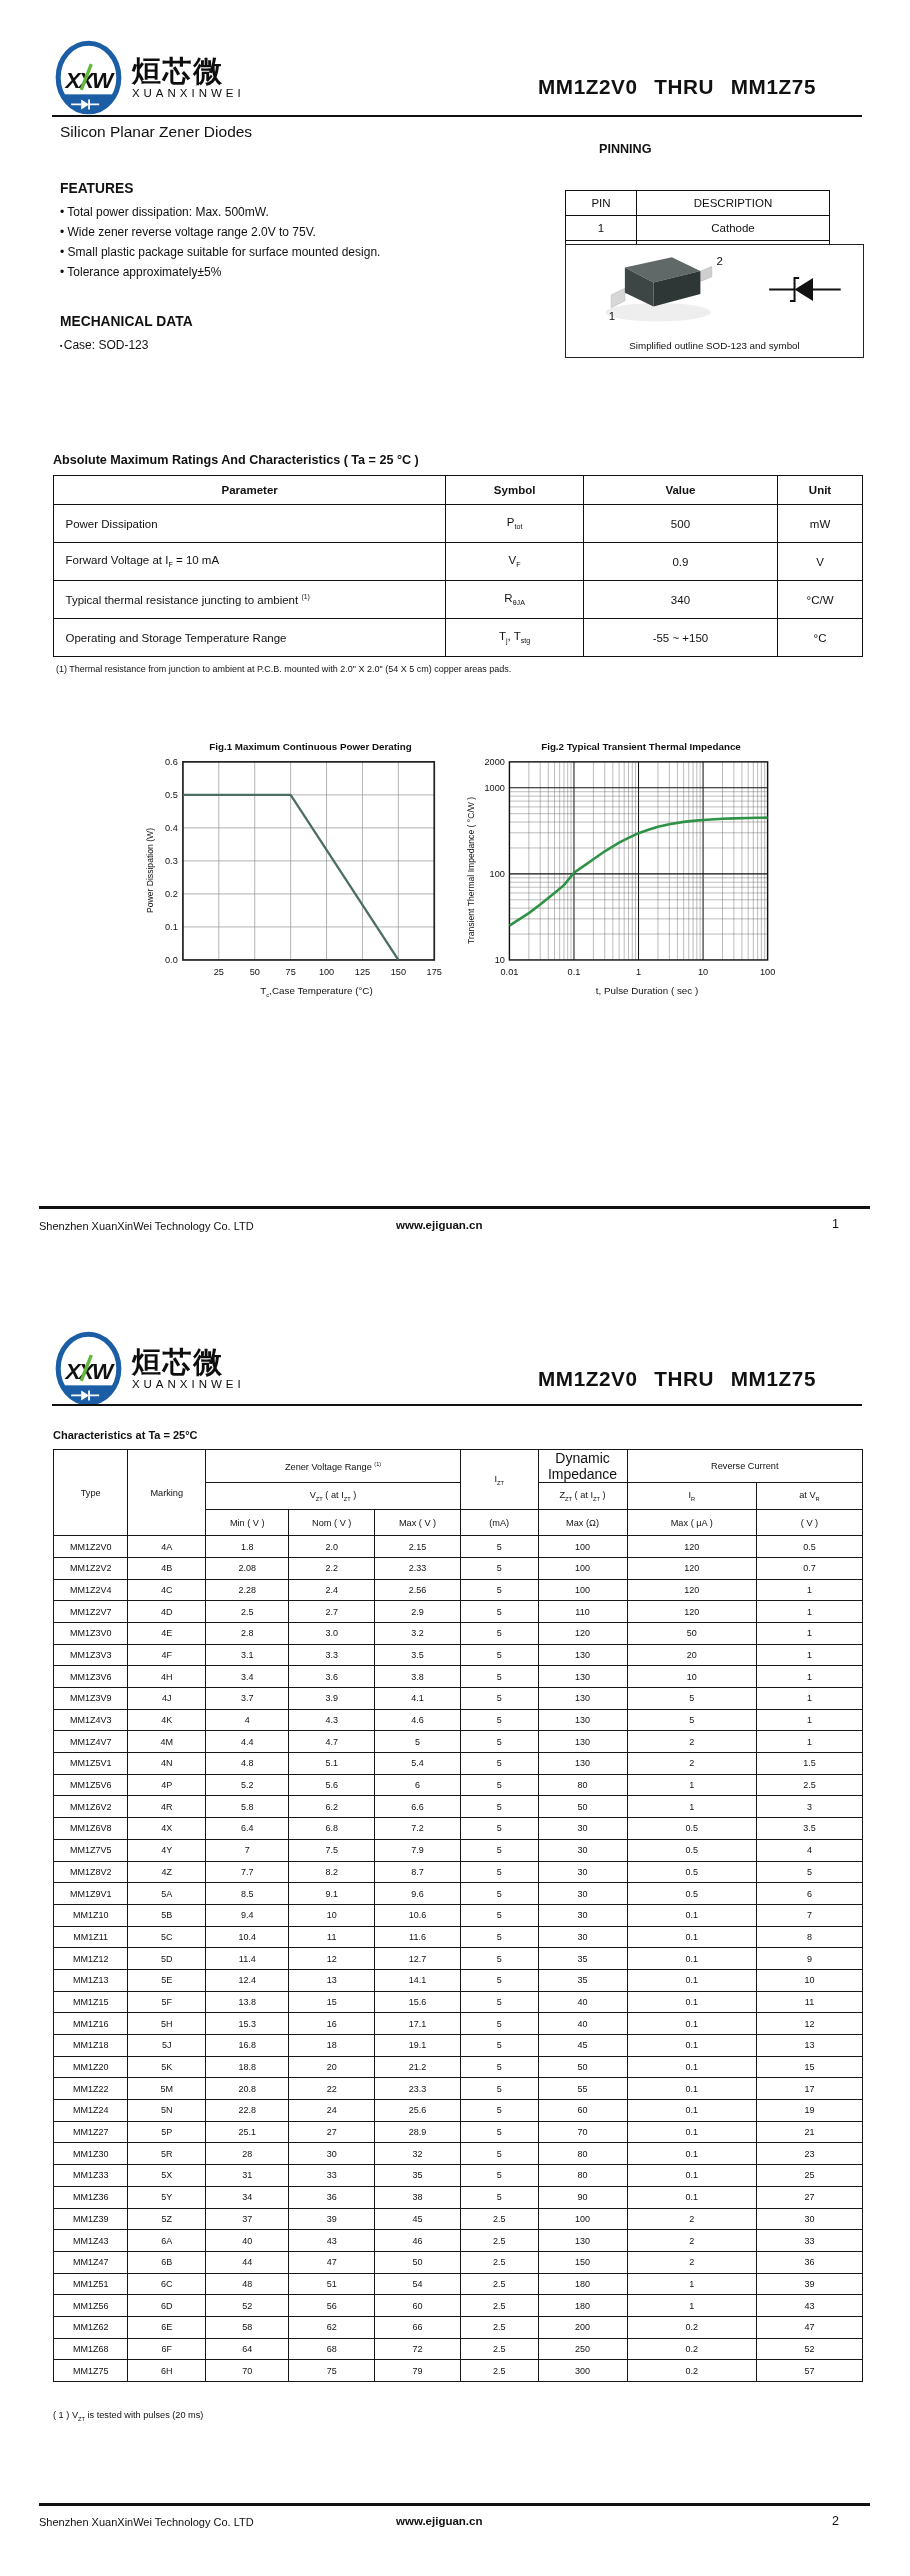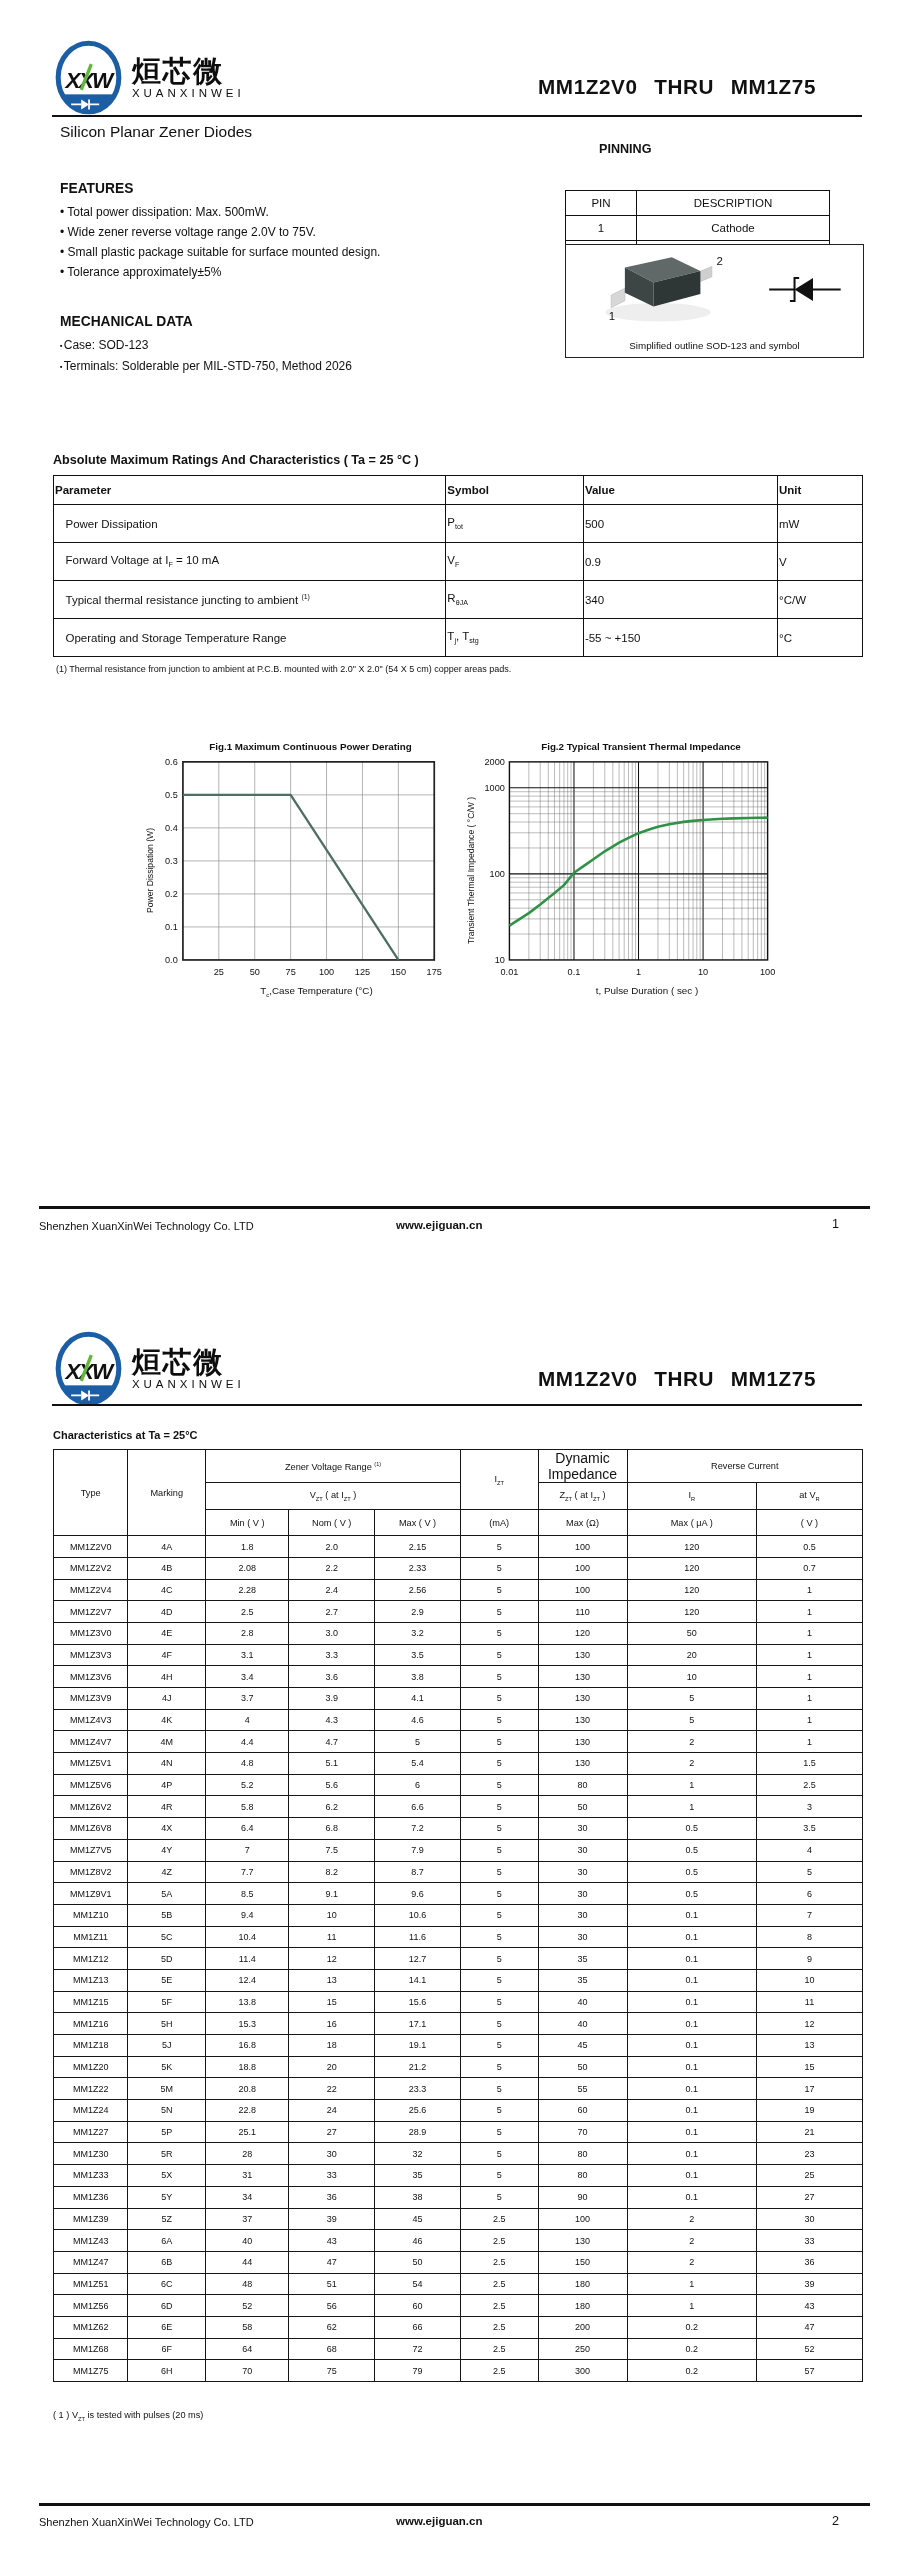--- a/index.html
+++ b/index.html
@@ -30,21 +30,21 @@
   table.pin th,table.pin td{border:1.1px solid #111;height:22px;font-size:11.5px;font-weight:normal;text-align:center;}
   table.pin th:first-child{width:68px;}
 
   
   .pkgbox{border:1.1px solid #222;position:relative;background:#fff;}
   .pkg-caption{position:absolute;left:0;right:0;bottom:5.7px;text-align:center;font-size:9.8px;}
 
   
   .absmax-head{font-size:12.6px;font-weight:bold;}
   table.absmax{border-collapse:collapse;width:100%;border:1.7px solid #111;table-layout:fixed;}
-  table.absmax th,table.absmax td{border:1.1px solid #111;font-size:11.5px;text-align:left;}
+  table.absmax th,table.absmax td{border:1.1px solid #111;font-size:11.5px;text-align:center;}
   table.absmax th{height:26px;font-weight:600;}
   table.absmax td{height:35px;font-weight:normal;}
   table.absmax td:first-child{text-align:left;padding-left:11.5px;}
   .footnote{font-size:9px;}
 
   
   .figure{text-align:center;}
   .fig-title{font-size:9.8px;font-weight:bold;margin-bottom:3.4px;padding-left:17px;}
   .fig-body{display:flex;align-items:center;}
   .fig-ylabel{writing-mode:vertical-rl;transform:rotate(180deg);font-size:8.6px;white-space:nowrap;height:218px;text-align:center;}
@@ -112,21 +112,20 @@
         <li>Small plastic package suitable for surface mounted design.</li>
         <li>Tolerance approximately±5%</li>
       </ul>
   </div>
 
   <div class="abs" style="left:60px;top:314px;width:470px;">
     <div class="sec-head">MECHANICAL DATA</div>
     <ul class="mech">
 
     <li>Case: SOD-123</li>
-        <li>Terminals: Solderable per MIL-STD-750, Method 2026</li>
       </ul>
   </div>
 
   <div class="abs pin-head" style="left:575px;top:142px;">PINNING</div>
   <div class="abs" style="left:565px;top:163px;width:265px;">
     <table class="pin">
       <thead>
         <tr>
           <th>PIN</th>
           <th>DESCRIPTION</th>

